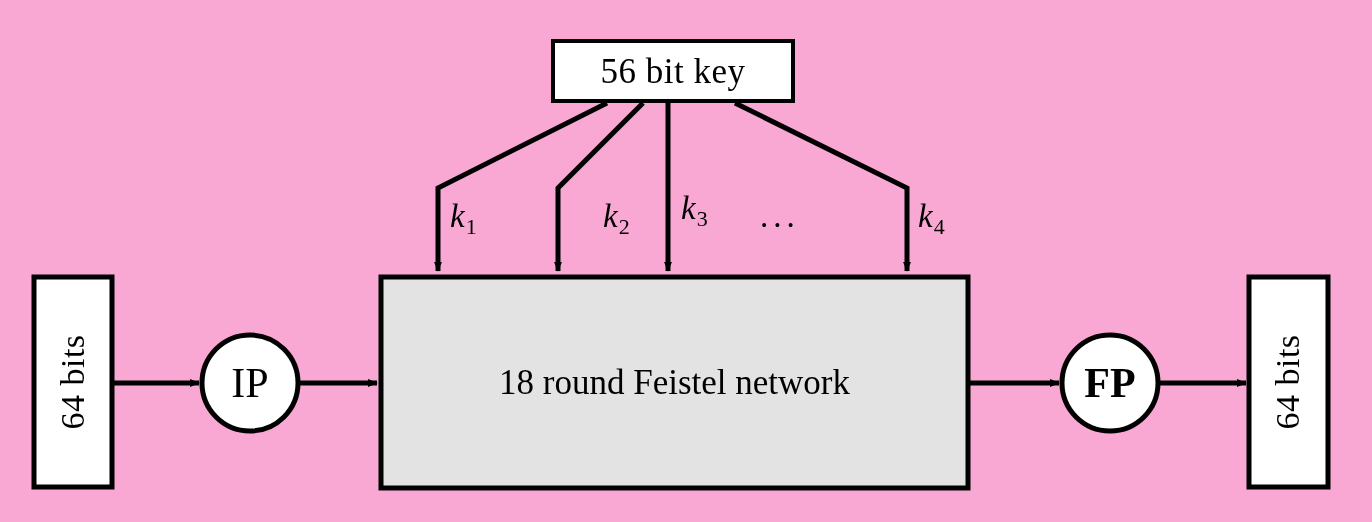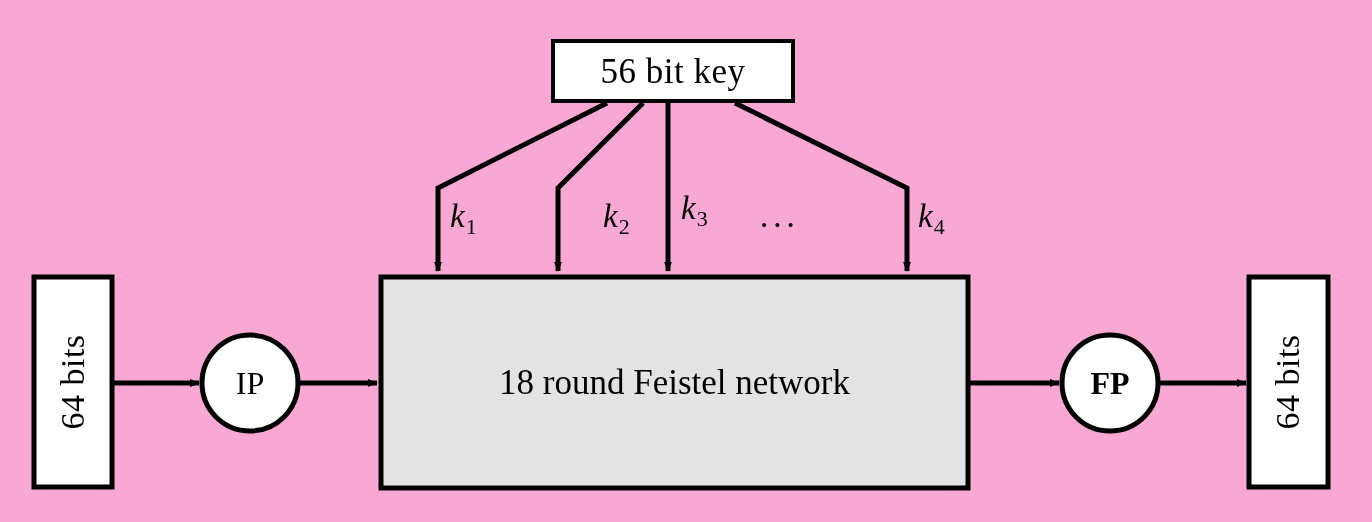--- a/index.html
+++ b/index.html
@@ -63,21 +63,21 @@
     justify-content: center;
     font-size: 35px;
   }
   
   .circle-label {
     width: 96px;
     height: 96px;
     display: flex;
     align-items: center;
     justify-content: center;
-    font-size: 32px;
+    font-size: 42px;
   }
   .ip-label { left: 202px; top: 335px; }
   .fp-label { left: 1062px; top: 335px; font-weight: bold; }
   
   .bits-box-label {
     width: 210px;
     height: 78px;
     display: flex;
     align-items: center;
     justify-content: center;

